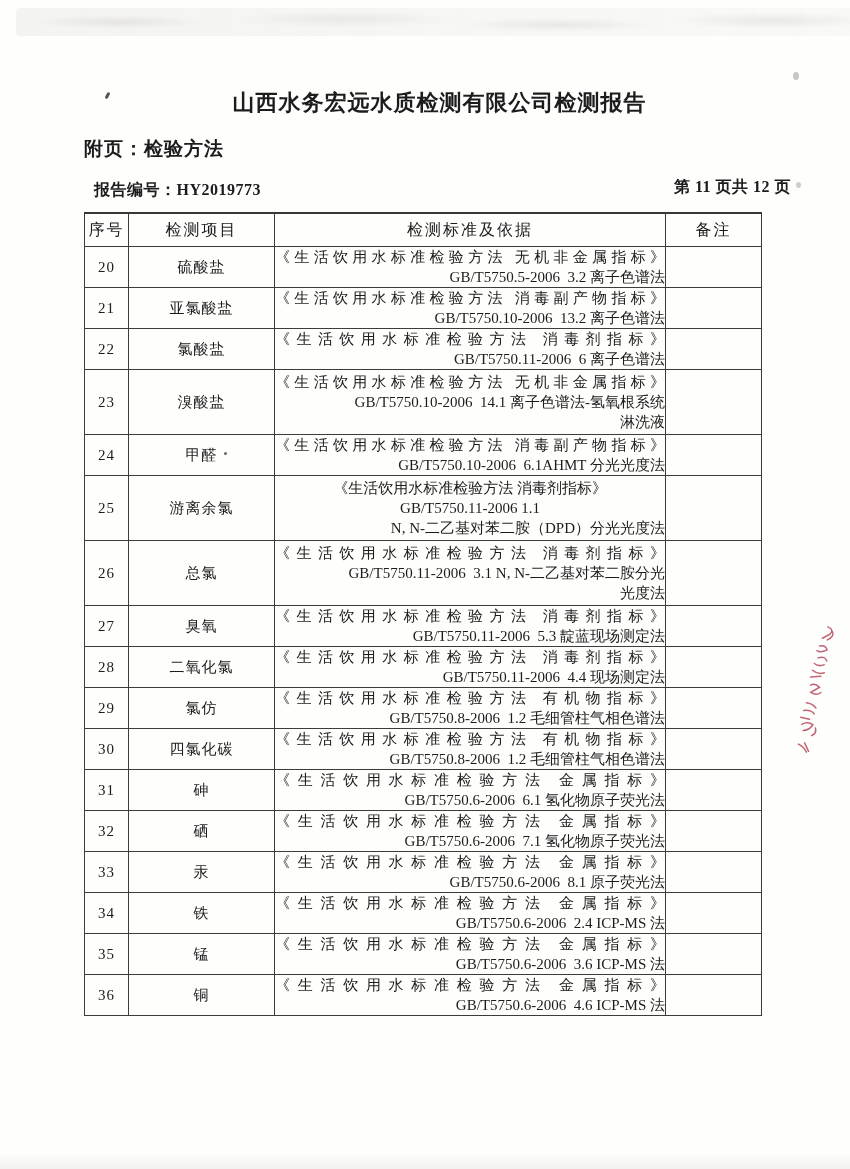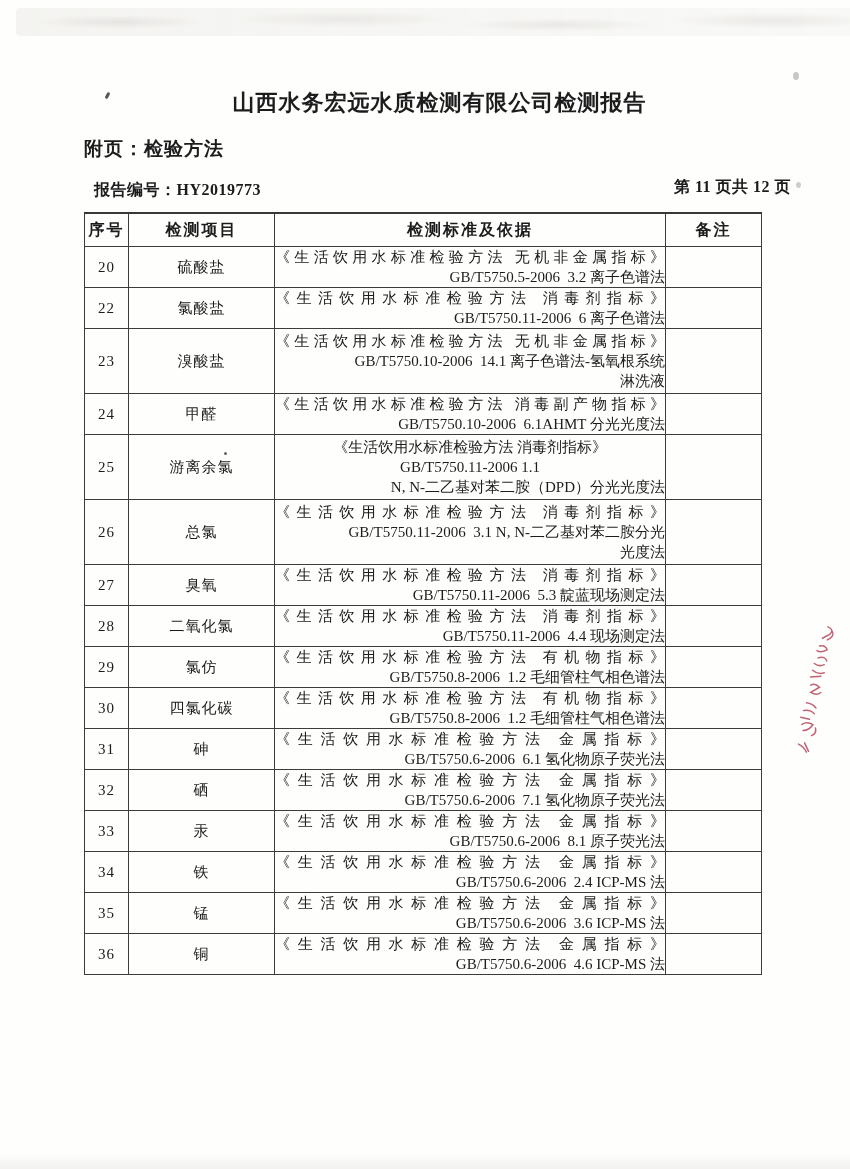--- a/index.html
+++ b/index.html
@@ -63,21 +63,21 @@
     position:absolute;left:84px;top:212px;
     width:677px;
     border-collapse:collapse;
     table-layout:fixed;
   }
   table.methods, table.methods th, table.methods td{
     border:1px solid #3c3c3c;
   }
   table.methods{border-top:2px solid #383838;}
   table.methods th{
-    height:32px;font-size:16px;font-weight:700;
+    height:32px;font-size:16px;font-weight:400;
     text-align:center;letter-spacing:2px;padding:0;
   }
   table.methods td{
     font-size:15px;vertical-align:middle;padding:0;
   }
   td[data-name="cell-no"], td[data-name="cell-item"]{
     text-align:center;letter-spacing:1px;
   }
   td[data-name="cell-standard"]{padding:2px 9px 3px 10px;}
   tr.h2{height:35px;}
@@ -129,20 +129,29 @@
         <tr data-name="table-row" class="h2">
           <td data-name="cell-no">20</td>
           <td data-name="cell-item">硫酸盐</td>
           <td data-name="cell-standard">
             <div data-name="standard-line" class="ln ln-justify">《生活饮用水标准检验方法 无机非金属指标》</div>
             <div data-name="standard-line" class="ln ln-left">GB/T5750.5-2006  3.2 离子色谱法</div>
           </td>
           <td data-name="cell-remark"></td>
         </tr>
         <tr data-name="table-row" class="h2">
+          <td data-name="cell-no">21</td>
+          <td data-name="cell-item">亚氯酸盐</td>
+          <td data-name="cell-standard">
+            <div data-name="standard-line" class="ln ln-justify">《生活饮用水标准检验方法 消毒副产物指标》</div>
+            <div data-name="standard-line" class="ln ln-left">GB/T5750.10-2006  13.2 离子色谱法</div>
+          </td>
+          <td data-name="cell-remark"></td>
+        </tr>
+        <tr data-name="table-row" class="h2">
           <td data-name="cell-no">22</td>
           <td data-name="cell-item">氯酸盐</td>
           <td data-name="cell-standard">
             <div data-name="standard-line" class="ln ln-justify">《生活饮用水标准检验方法 消毒剂指标》</div>
             <div data-name="standard-line" class="ln ln-left">GB/T5750.11-2006  6 离子色谱法</div>
           </td>
           <td data-name="cell-remark"></td>
         </tr>
         <tr data-name="table-row" class="h3">
           <td data-name="cell-no">23</td>

